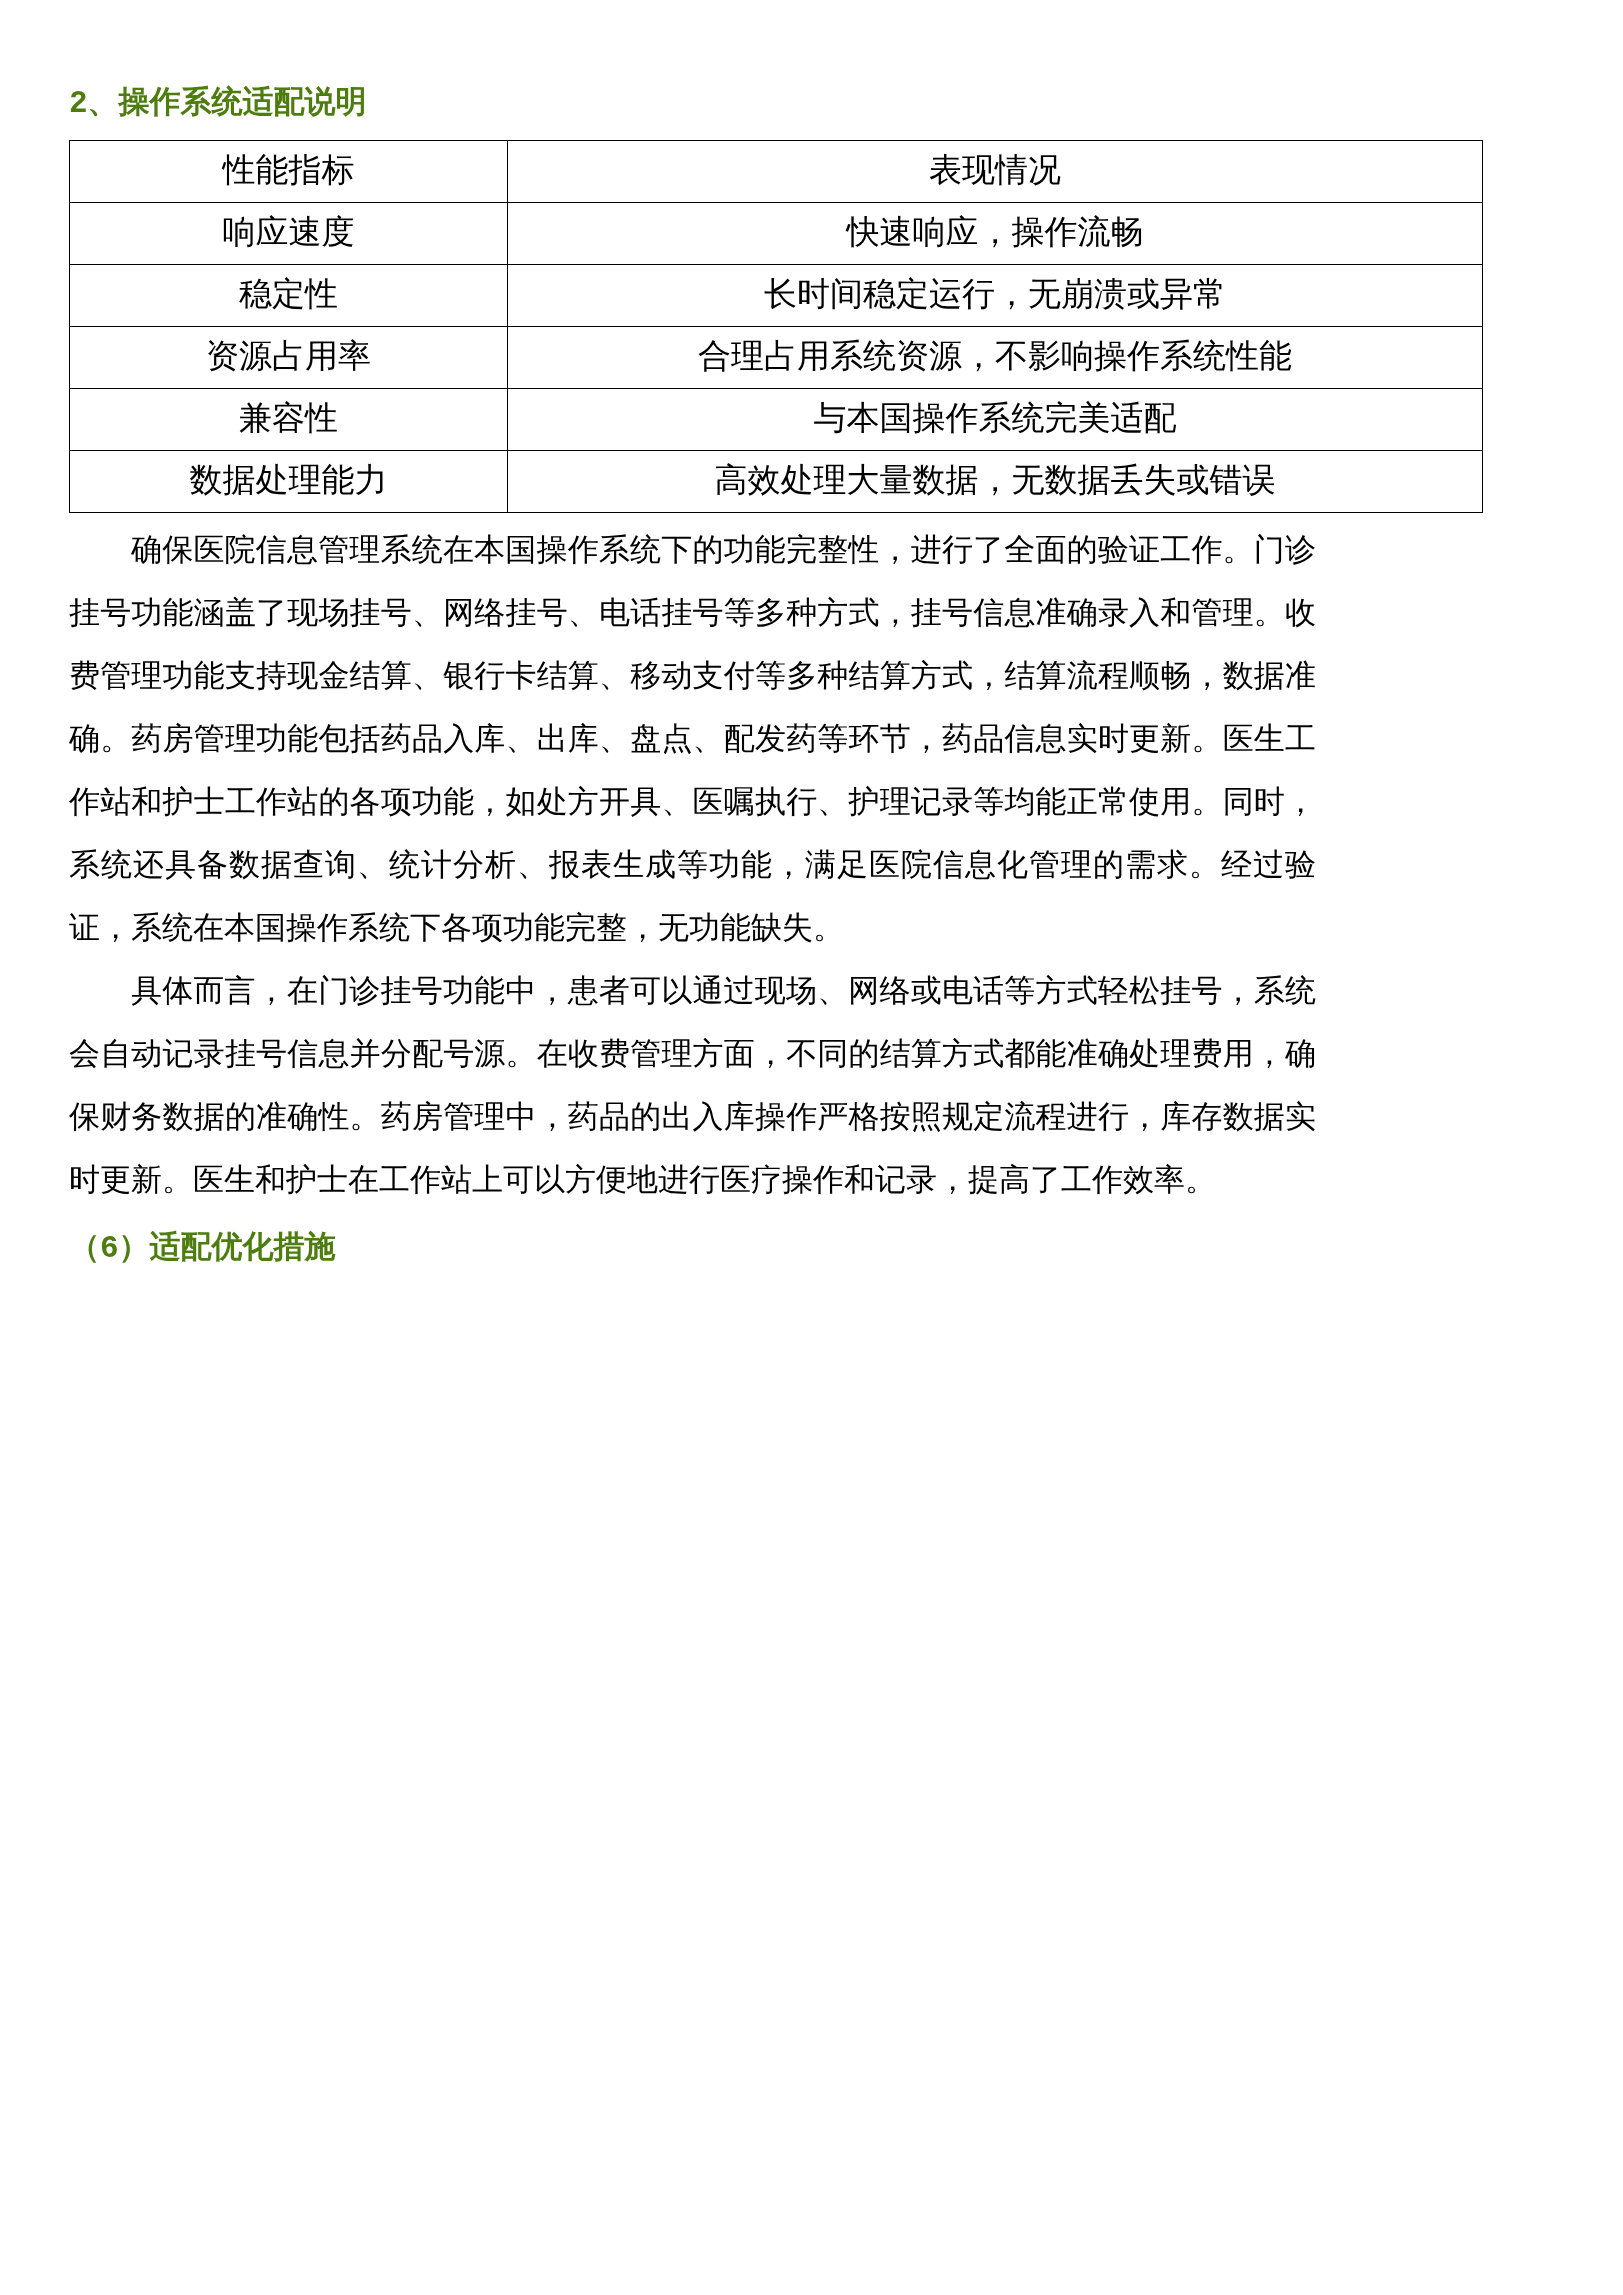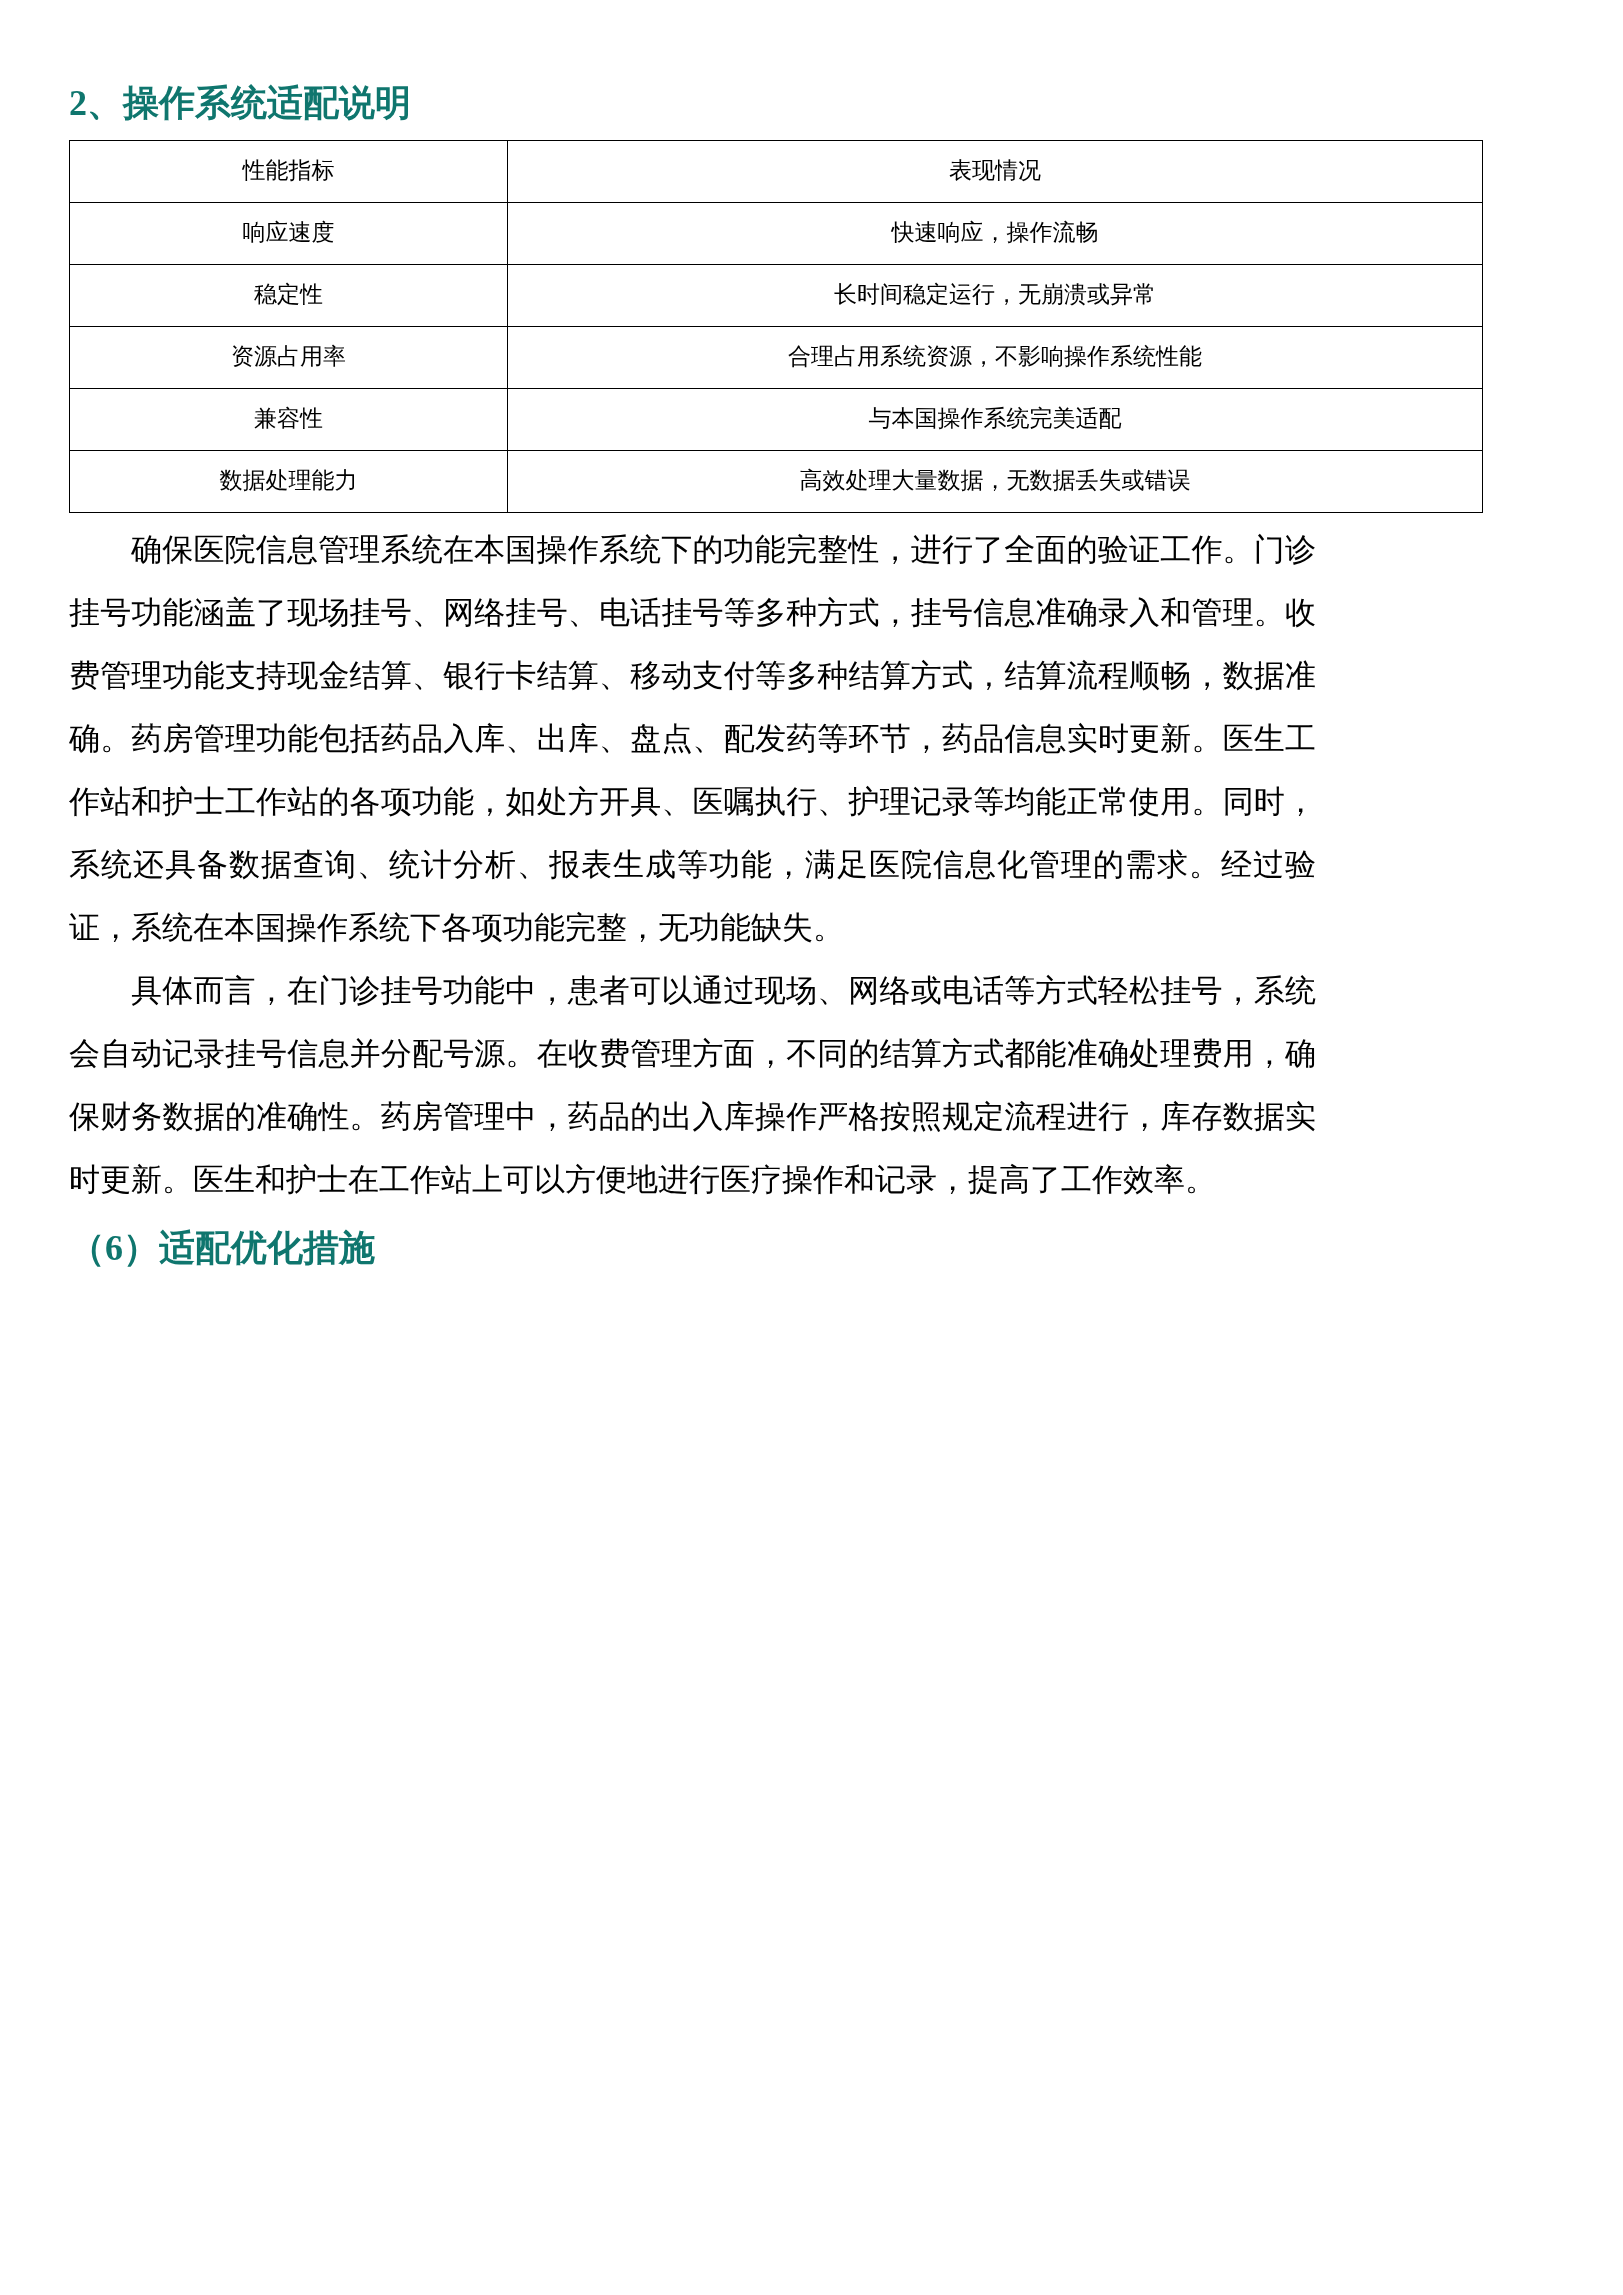--- a/index.html
+++ b/index.html
@@ -29,39 +29,39 @@
     line-height: 63px;
     text-align: justify;
     text-justify: inter-ideograph;
     word-break: break-all;
   }
   .para.indent {
     text-indent: 62px;
   }
   .heading-l1, .heading-l2 {
     margin: 6.5px 0 3.9px 0;
-    font-size: 36px;
+    font-size: 31px;
     line-height: 63px;
     font-weight: bold;
-    font-family: Liberation Serif, serif;
-    color: #0f766e;
+    font-family: Liberation Mono, monospace;
+    color: #4d7c0f;
   }
   .perf-table {
     border-collapse: collapse;
     table-layout: fixed;
     width: 1413px;
     margin: 5.2px 0 5.2px 0;
   }
   .perf-table th, .perf-table td {
     border: 1.3px solid #000000;
     height: 62px;
     padding: 0 6.5px;
     text-align: center;
     vertical-align: middle;
-    font-size: 23px;
+    font-size: 33px;
     font-weight: normal;
     line-height: 1.2;
   }
   .col-metric { width: 438px; }
   .col-result { width: 975px; }
 </style>
 </head>
 <body>
 
 <div class="page">

